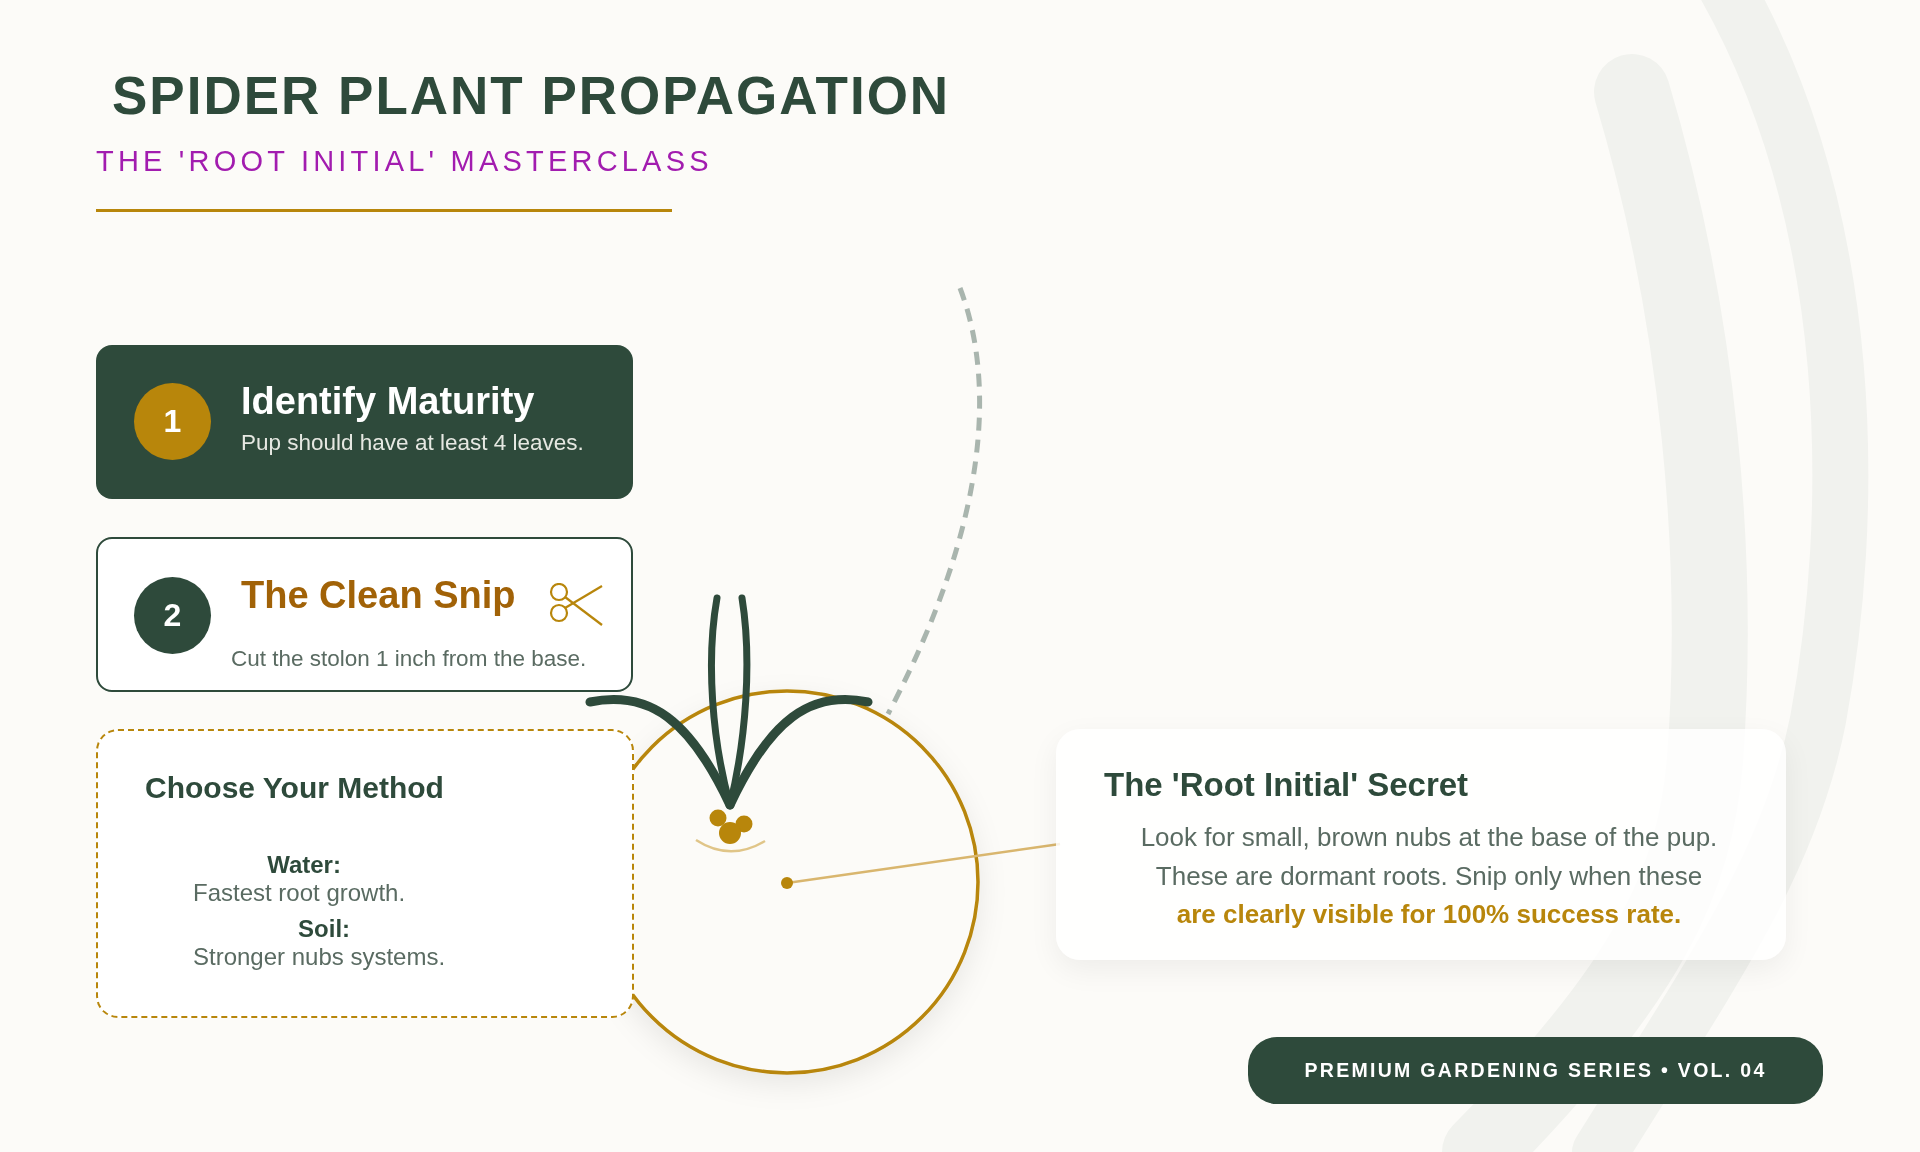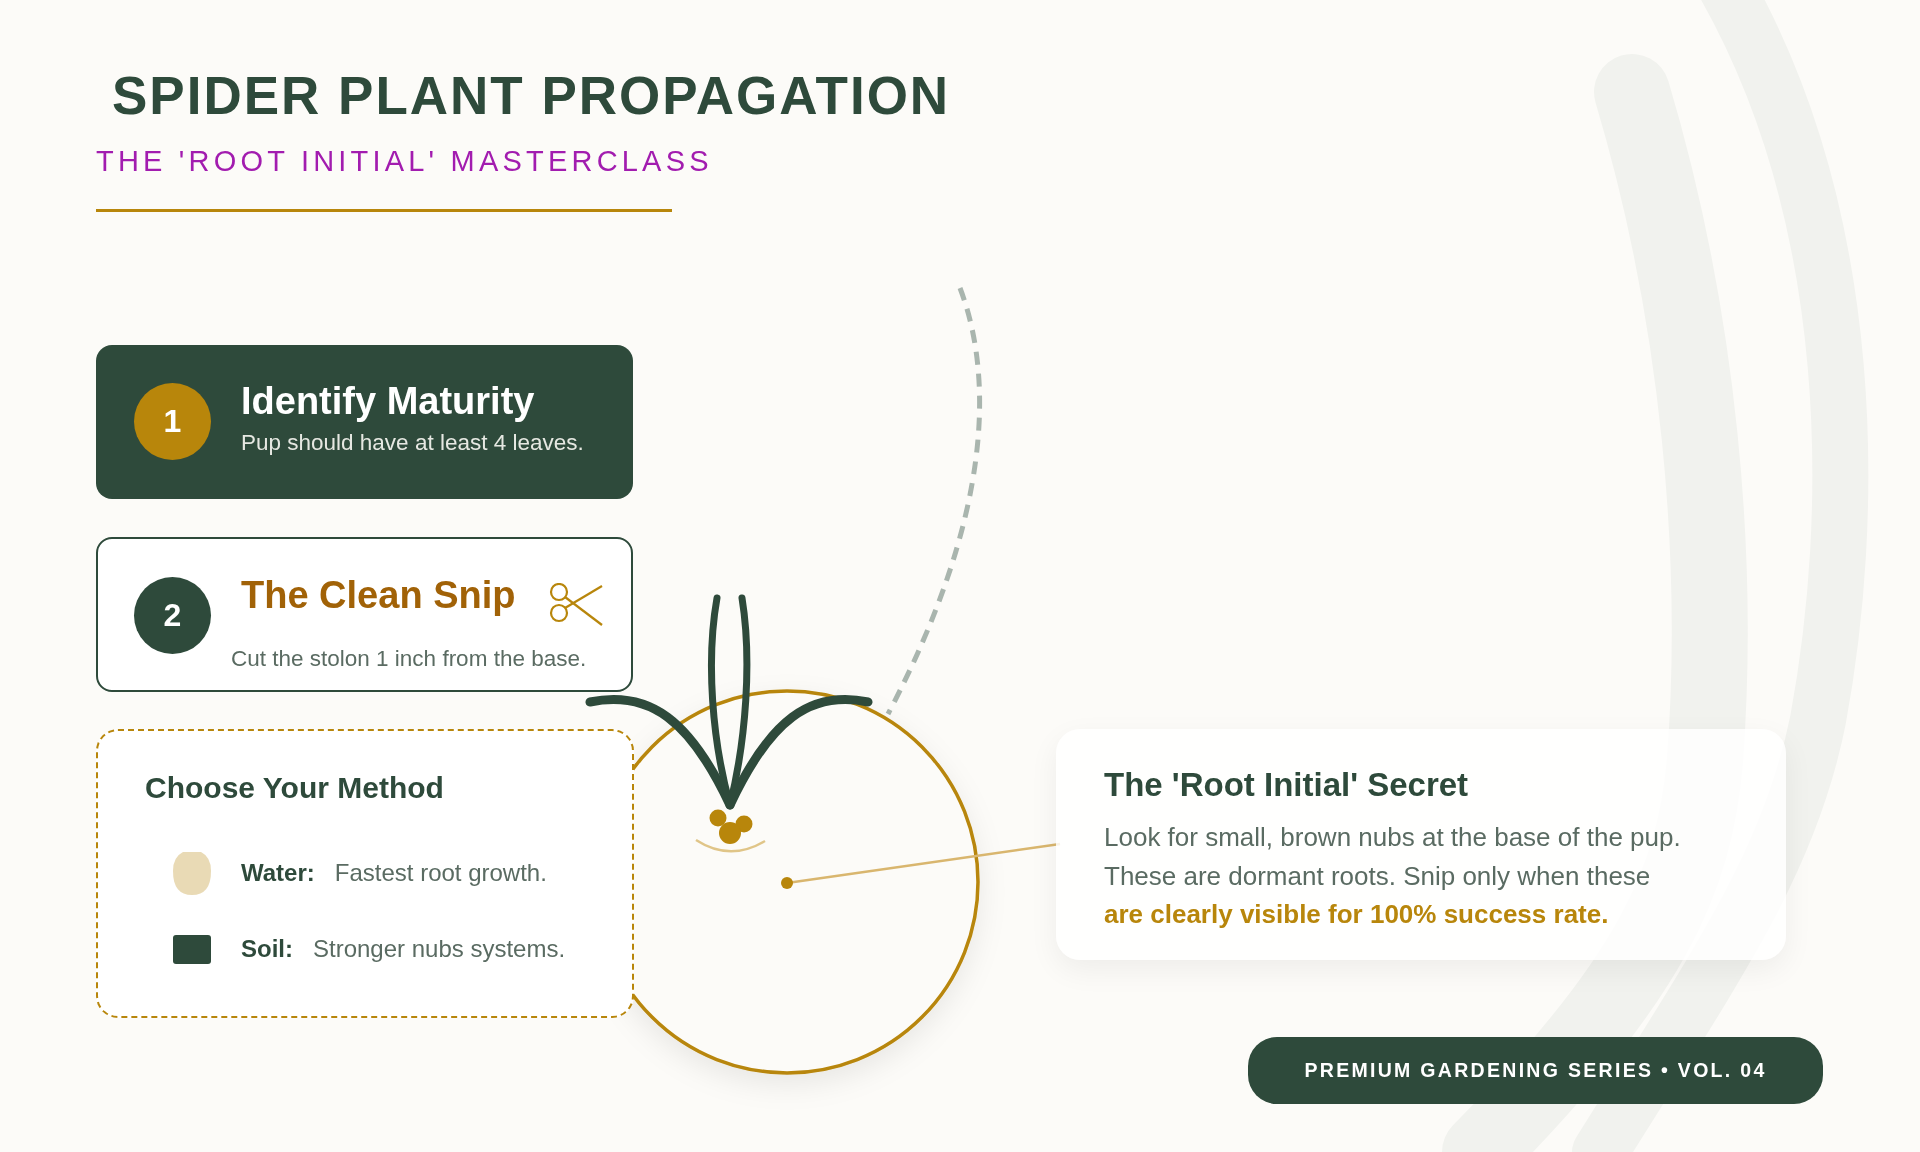--- a/index.html
+++ b/index.html
@@ -55,21 +55,21 @@
 
     .method {
       position: absolute; left: 96px; top: 729px; width: 538px; height: 289px;
       box-sizing: border-box; border: 2px dashed #b8860b; border-radius: 22px;
       background: #ffffff; z-index: 3;
     }
     .method-title {
       position: absolute; left: 47px; top: 39px; font-size: 30px; font-weight: bold;
       color: #2e4a3b; line-height: 36px; white-space: nowrap;
     }
-    .method-row { position: absolute; left: 75px; height: 44px; display: flex; align-items: center; }
+    .method-row { position: absolute; left: 75px; height: 44px; display: flex; align-items: center; flex-direction: column; }
     .method-row.water { top: 120px; }
     .method-row.soil { top: 196px; justify-content: flex-end; }
     .water-icon { width: 38px; height: 44px; }
     .soil-icon { width: 38px; height: 29px; background: #2e4a3b; border-radius: 3px; }
     .method-label {
       margin-left: 30px; font-size: 24px; font-weight: bold; color: #2e4a3b; white-space: nowrap;
     }
     .method-value { margin-left: 20px; font-size: 24px; color: #5a6b62; white-space: nowrap; }
 
     .secret {
@@ -80,21 +80,21 @@
       z-index: 3;
     }
     .secret-title {
       position: absolute; left: 48px; top: 36px; font-size: 33px; font-weight: bold;
       color: #2e4a3b; line-height: 40px; white-space: nowrap;
     }
     .secret-body {
       position: absolute; left: 48px; top: 89px; width: 650px;
       font-size: 26px; line-height: 38.5px; color: #5a6b62;
     }
-    .secret-line { display: block; white-space: nowrap; }
+    .secret-line { display: block; white-space: nowrap; text-align: center; }
     .secret-highlight { color: #b8860b; font-weight: bold; }
 
     .footer {
       position: absolute; left: 1248px; top: 1037px; width: 575px; height: 67px;
       border-radius: 29px; background: #2e4a3b; z-index: 4;
       display: flex; align-items: center; justify-content: center;
       color: #ffffff; font-size: 19.5px; font-weight: bold; letter-spacing: 2.3px;
       white-space: nowrap;
     }
     .fg-svg { position: absolute; left: 0; top: 0; width: 1920px; height: 1152px; z-index: 2; pointer-events: none; }

